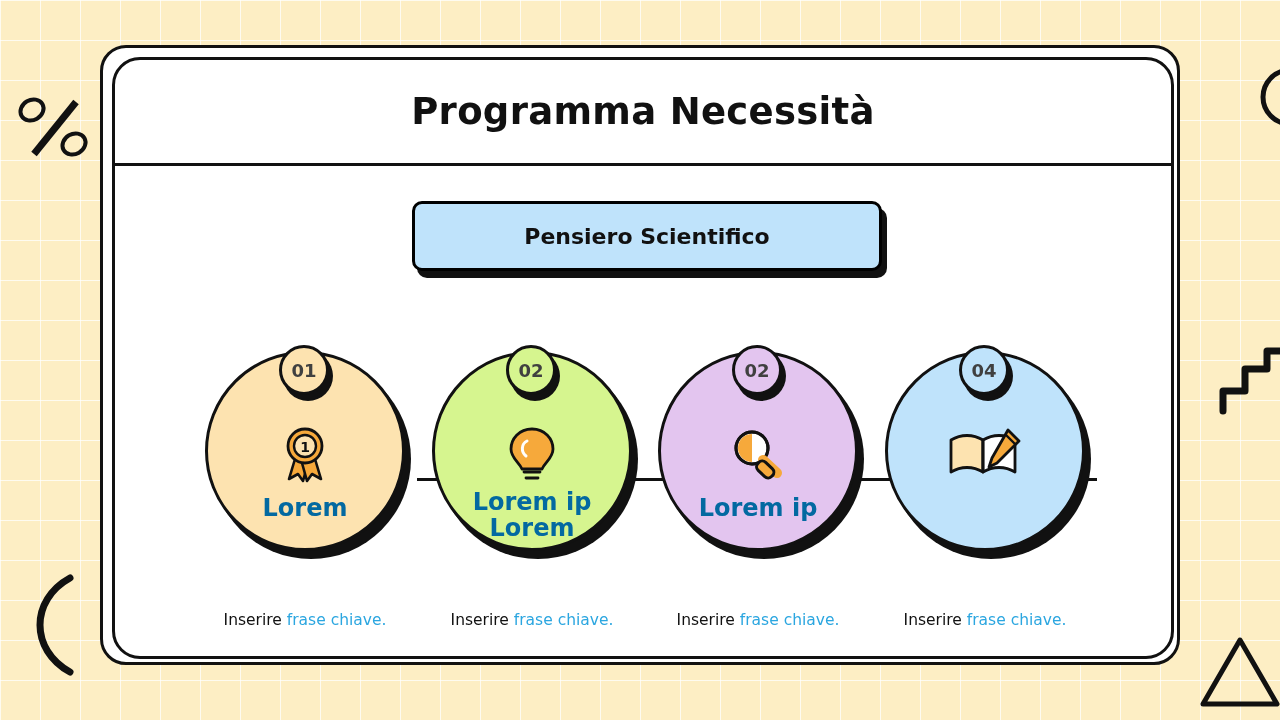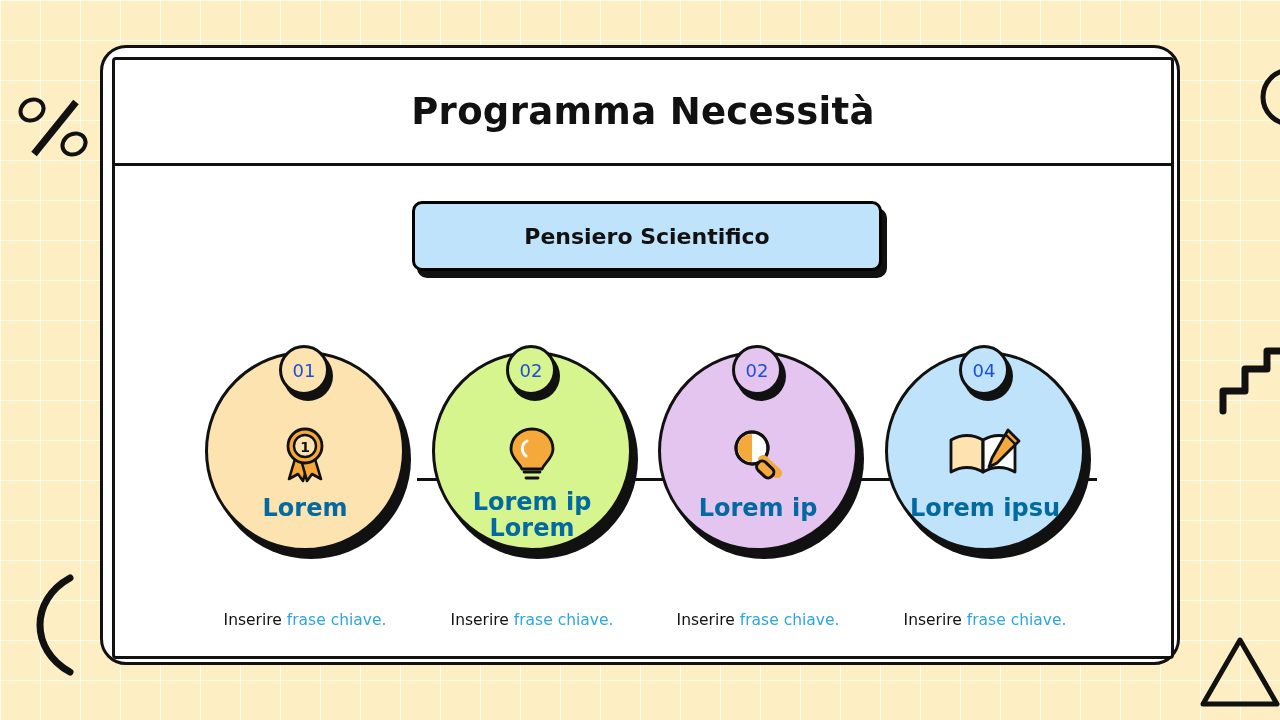--- a/index.html
+++ b/index.html
@@ -42,21 +42,21 @@
     box-sizing: border-box;
   }
   #card-inner {
     position: absolute;
     left: 9px;
     top: 9px;
     width: 1062px;
     height: 602px;
     background: #ffffff;
     border: 3px solid #111111;
-    border-radius: 4px;
+    border-radius: 28px;
     box-sizing: border-box;
     overflow: hidden;
   }
 
   #title-bar {
     position: absolute;
     left: 0;
     top: 0;
     width: 100%;
     height: 106px;
@@ -165,23 +165,23 @@
     left: 80px;
     top: 0px;
     width: 50px;
     height: 50px;
     border-radius: 50%;
     border: 3px solid #111111;
     box-sizing: border-box;
     display: flex;
     align-items: center;
     justify-content: center;
-    font-weight: normal;
+    font-weight: bold;
     font-size: 18px;
-    color: #1d4ed8;
+    color: #404040;
     text-align: right;
   }
   .icon-box {
     position: absolute;
     left: 0;
     top: 78px;
     width: 212px;
     height: 62px;
     display: flex;
     align-items: center;
@@ -323,21 +323,20 @@
         <div class="badge" style="background:#bfe3fb;">04</div>
         <div class="icon-box">
           <svg width="80" height="56" viewBox="0 0 80 56">
             <path d="M6 14 C 16 8, 28 8, 38 14 L38 46 C 28 40, 16 40, 6 46 Z" fill="#fde3b0" stroke="#111" stroke-width="2.8" stroke-linejoin="round"></path>
             <path d="M38 14 C 48 8, 60 8, 70 14 L70 46 C 60 40, 48 40, 38 46 Z" fill="#ffffff" stroke="#111" stroke-width="2.8" stroke-linejoin="round"></path>
             <path d="M38 14 L38 46" stroke="#111" stroke-width="2.6"></path>
             <path d="M63 4 L74 15 L52 37 L44 41 L47 32 Z" fill="#f6a93b" stroke="#111" stroke-width="2.8" stroke-linejoin="round"></path>
             <path d="M60 8 L70 18" stroke="#111" stroke-width="2.4"></path>
           </svg>
         </div>
-        <div class="circ-label">Lorem ipsu</div>
         <div class="caption">
           <span>Inserire </span><span class="kw">frase chiave.</span>
         </div>
       </div>
 
     </div>
   </div>
 </div>
 
 </body></html>

